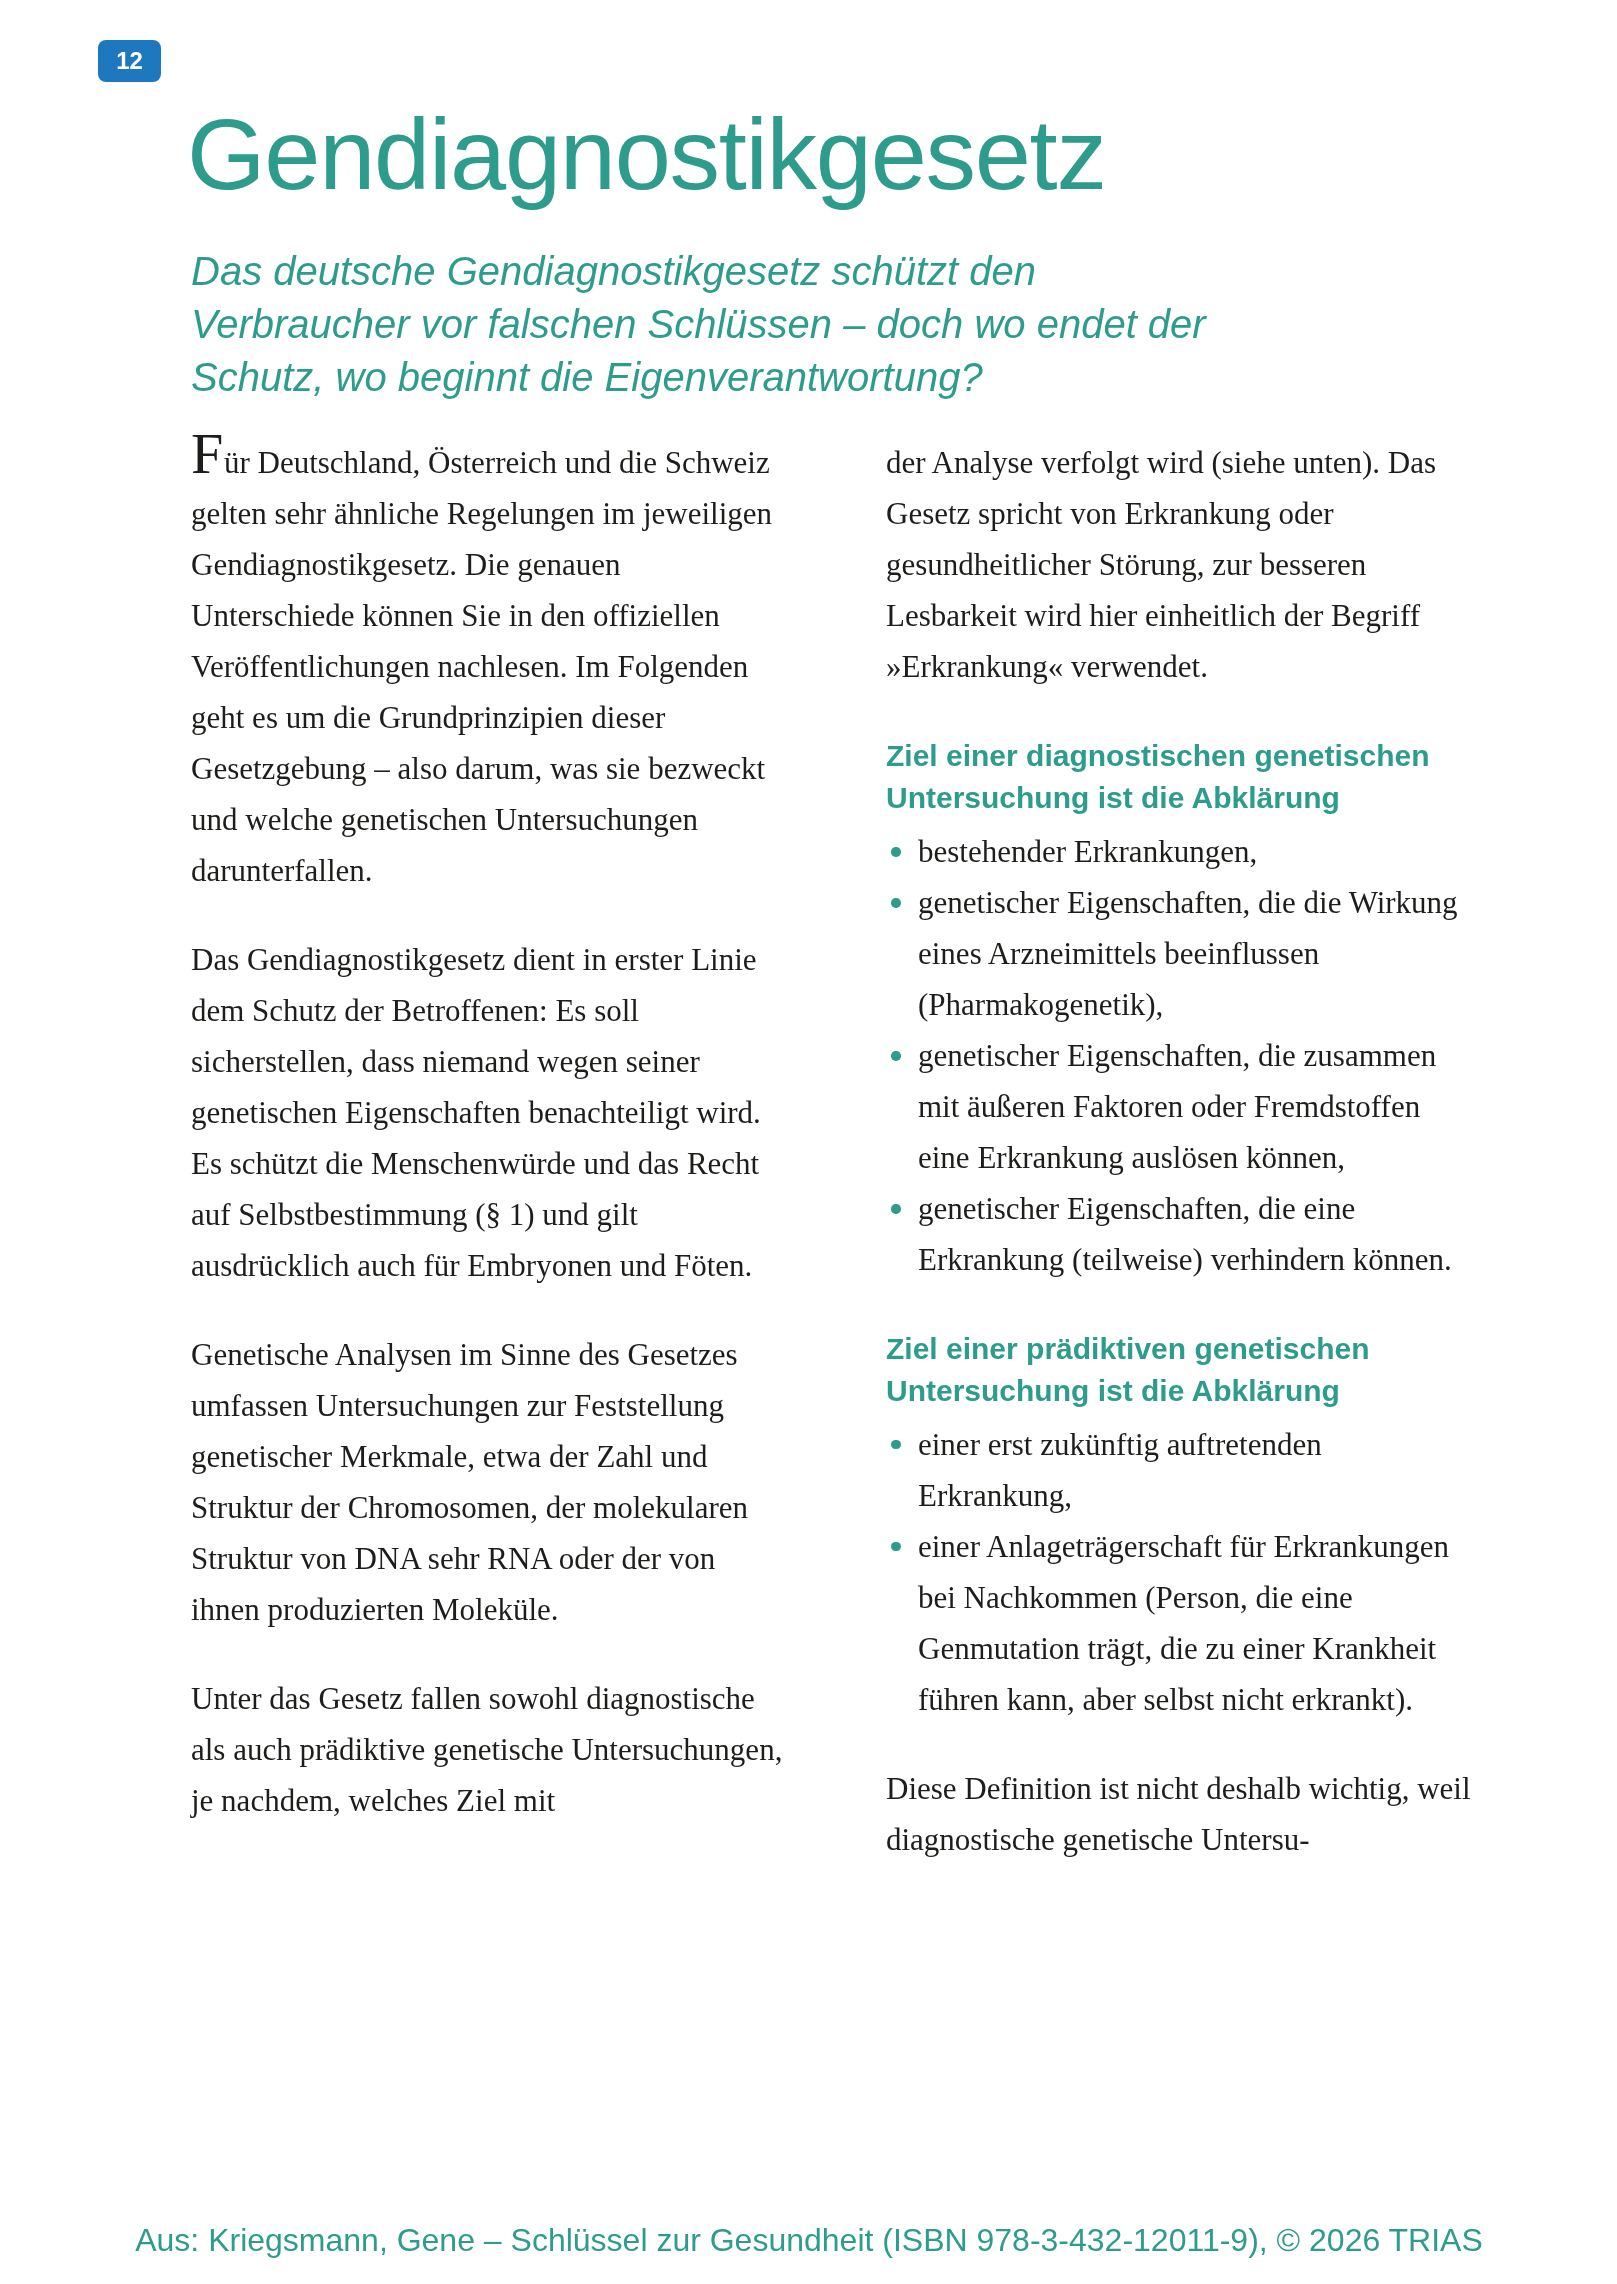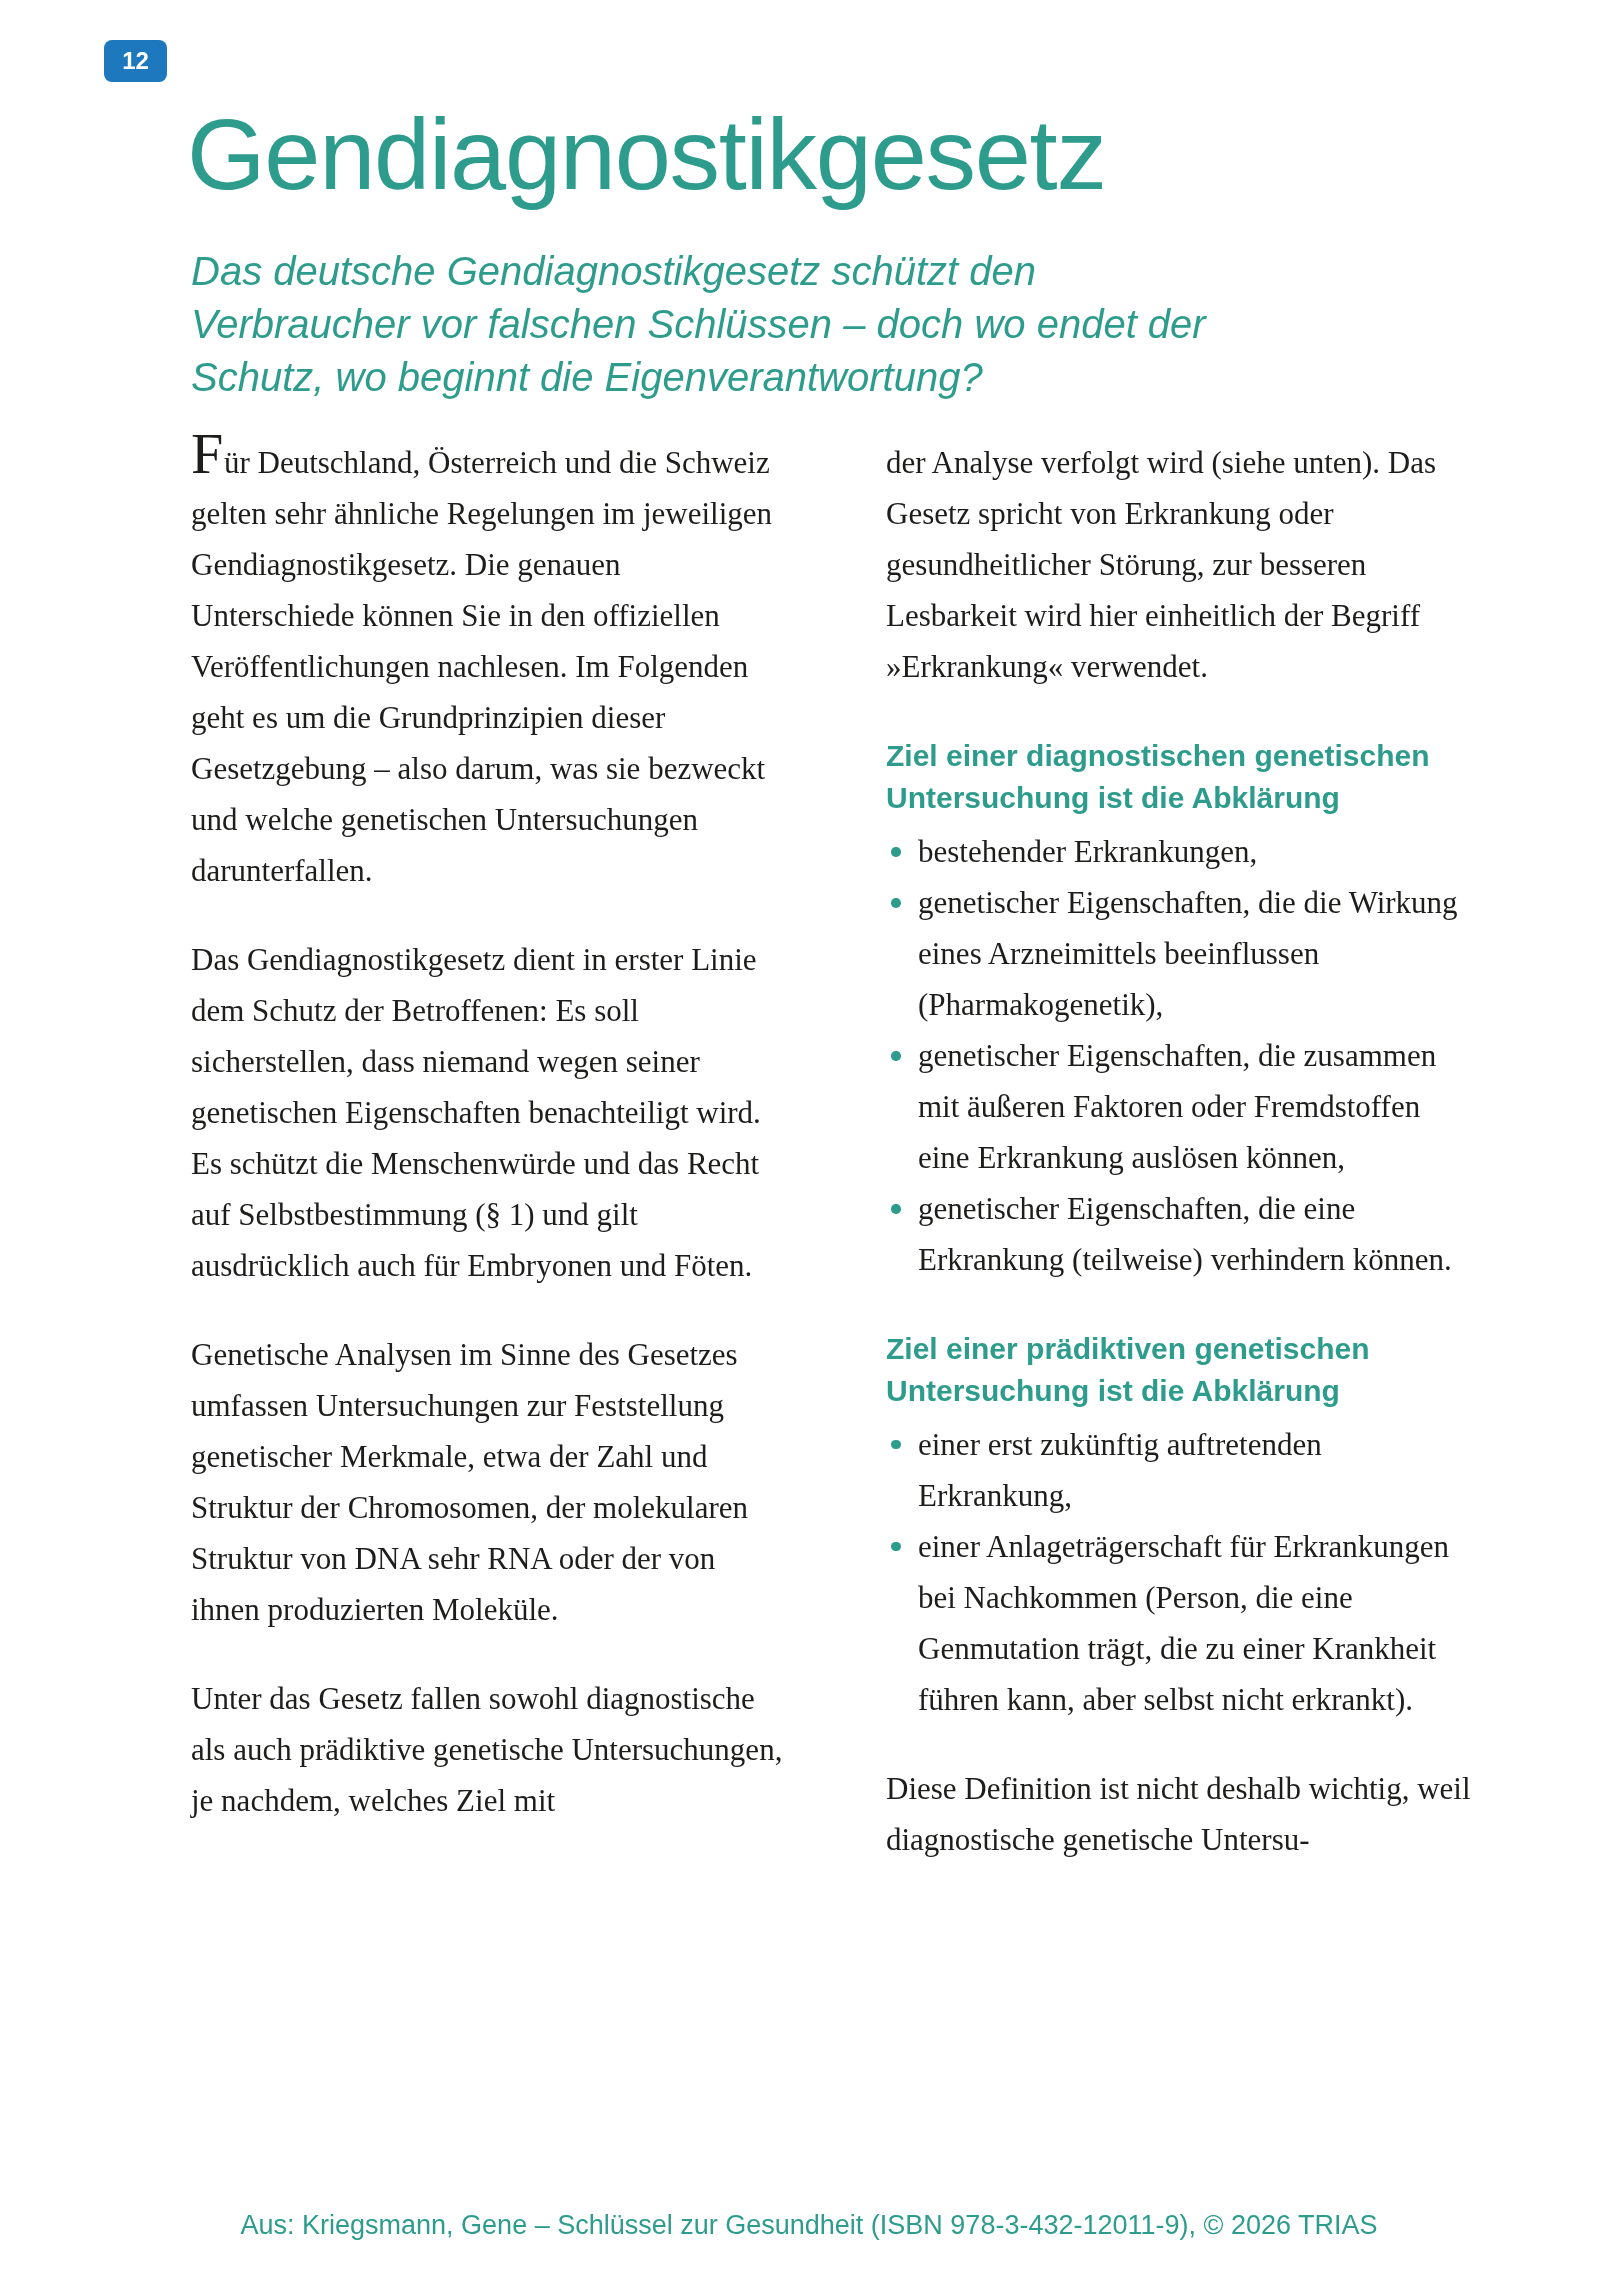--- a/index.html
+++ b/index.html
@@ -13,21 +13,21 @@
     position:relative;
     width:1618px;
     height:2284px;
     background:#ffffff;
     font-family:"Liberation Serif", serif;
     color:var(--text);
     overflow:hidden;
   }
   .page-badge{
     position:absolute;
-    left:104px; top:40px;
+    left:98px; top:40px;
     width:63px; height:42px;
     background:var(--blue);
     border-radius:8px;
     display:flex; align-items:center; justify-content:center;
   }
   .page-badge span{
     color:#ffffff;
     font-family:"Liberation Sans", sans-serif;
     font-size:24px; font-weight:700;
   }
@@ -90,24 +90,24 @@
   .bullets li::before{
     content:"";
     position:absolute;
     left:5.4px; top:21px;
     width:9.4px; height:9.4px;
     border-radius:50%;
     background:var(--teal);
   }
   .footer{
     position:absolute;
-    left:0; right:0; bottom:43px;
+    left:0; right:0; bottom:25px;
     text-align:center;
     font-family:"Liberation Sans", sans-serif;
-    font-size:27px;
+    font-size:32px;
     color:var(--teal);
   }
 </style>
 </head>
 <body>
 
 <div class="page">
 
   <div class="page-badge">
     <span>12</span>

